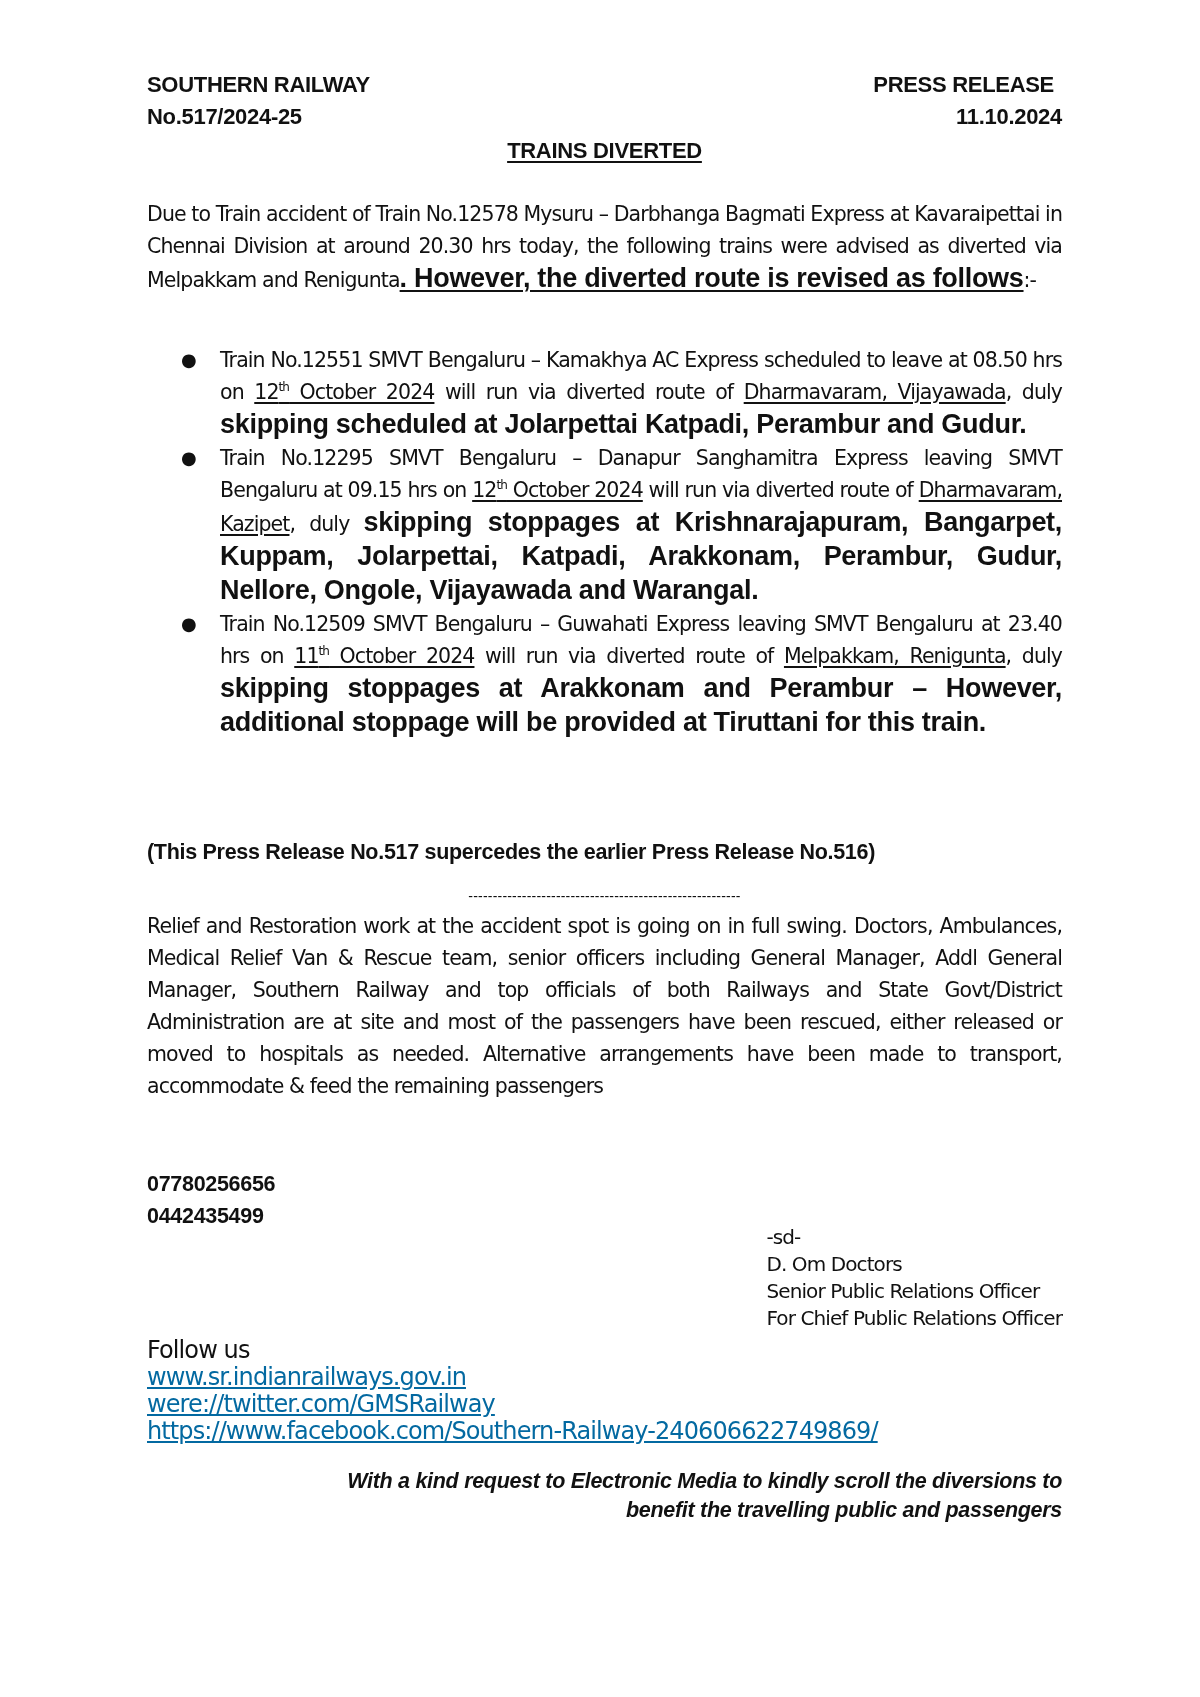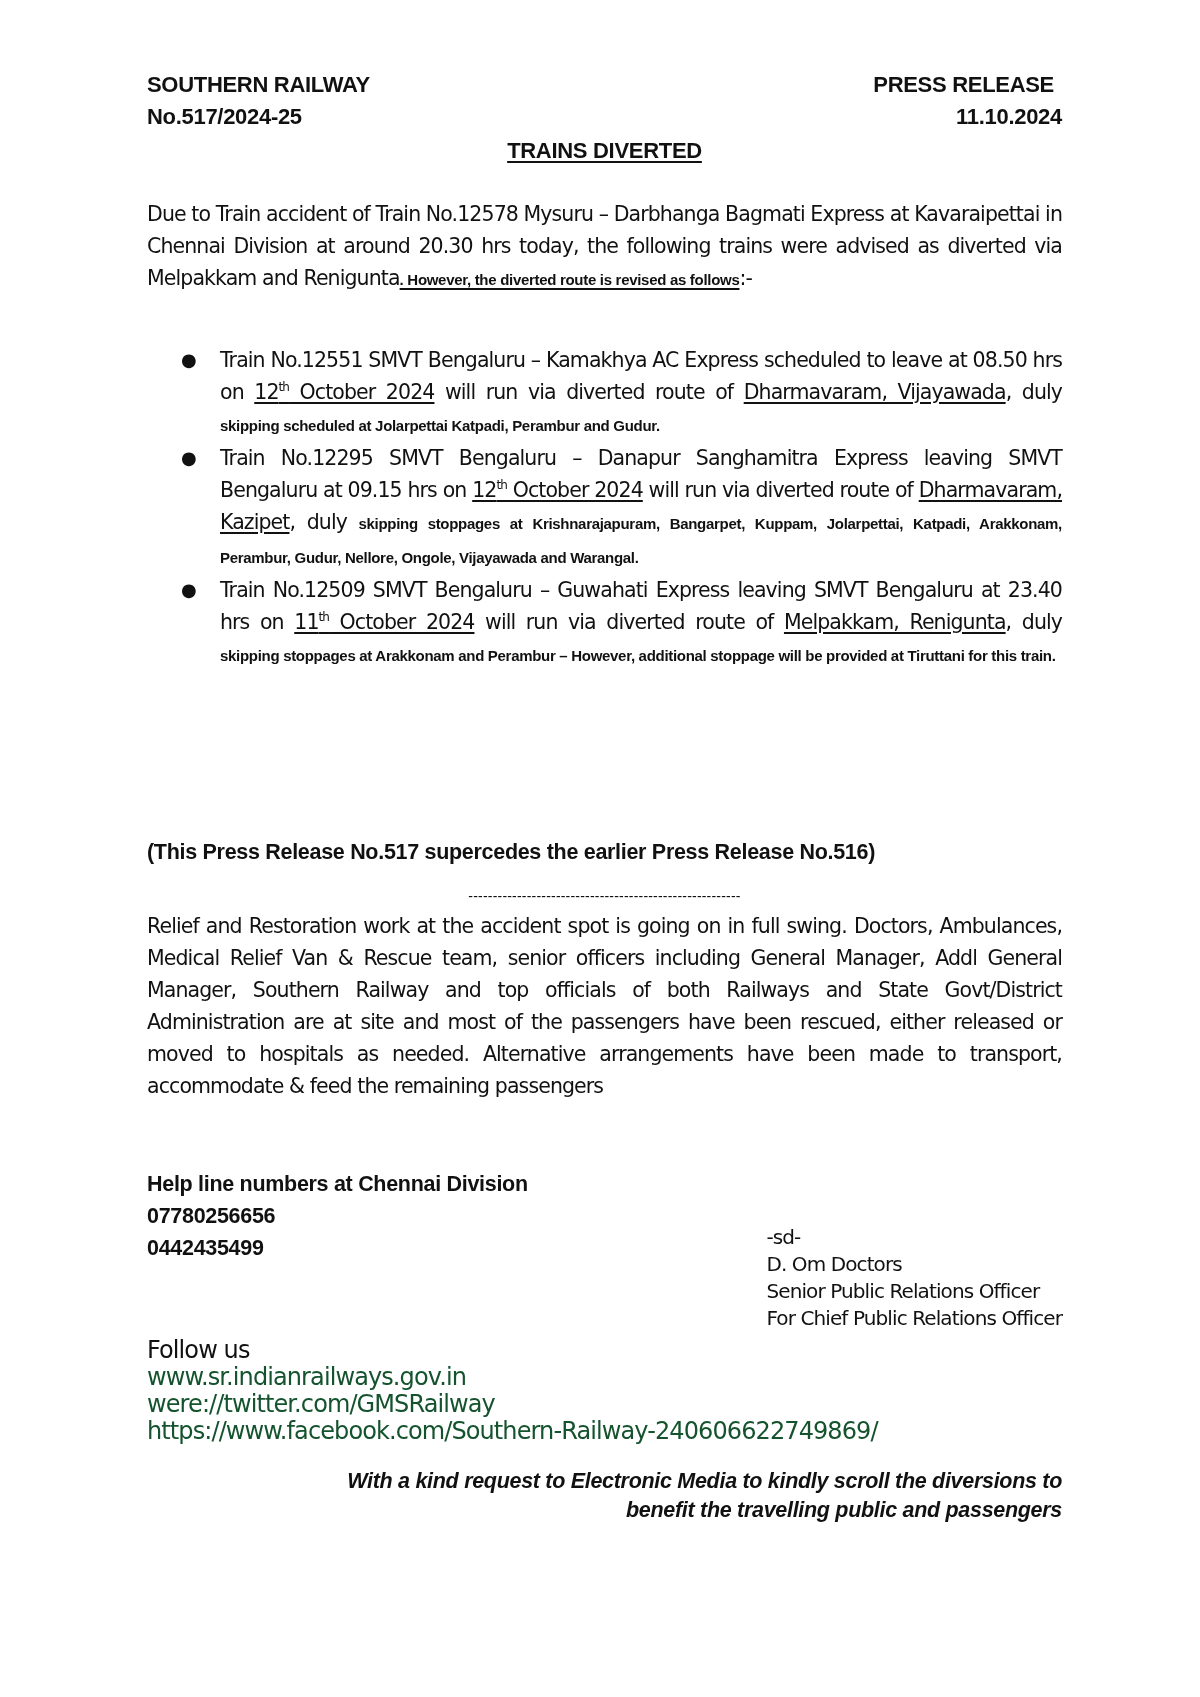--- a/index.html
+++ b/index.html
@@ -2,33 +2,33 @@
 <html><head>
 <meta charset="utf-8">
 <style>
   html, body { margin: 0; padding: 0; background: #ffffff; }
   body { width: 1200px; height: 1697px; position: relative; overflow: hidden; color: #111; }
   .page { position: absolute; left: 147px; top: 0; width: 915px; font-family: "DejaVu Sans", sans-serif; font-size: 20.5px; }
   .hdr { position: absolute; font-family: "Liberation Sans", sans-serif; font-weight: bold; font-size: 22px; letter-spacing: -0.3px; }
   .title { position: absolute; top: 138px; left: 0; width: 915px; text-align: center; font-family: "Liberation Sans", sans-serif; font-weight: bold; font-size: 22px; letter-spacing: -0.3px; }
   .title span { text-decoration: underline; text-underline-offset: 3px; text-decoration-thickness: 2px; }
   .para { position: absolute; left: 0; width: 915px; text-align: justify; line-height: 32px; letter-spacing: -0.9px; word-spacing: 0px; }
-  .b { font-family: "Liberation Sans", sans-serif; font-weight: bold; letter-spacing: -0.3px; font-size: 15px; }
+  .b { font-family: "Liberation Sans", sans-serif; font-weight: bold; letter-spacing: -0.3px; font-size: 27px; }
   .u { text-decoration: underline; text-underline-offset: 3px; text-decoration-thickness: 1.5px; }
   ul.list { position: absolute; left: 0; top: 344px; width: 915px; margin: 0; padding: 0 0 0 73px; box-sizing: border-box; list-style: none; }
   ul.list li { position: relative; text-align: justify; line-height: 32px; letter-spacing: -0.9px; margin: 0; }
   ul.list li .bullet { position: absolute; left: -39px; top: 0; font-size: 18px; }
   sup { font-size: 12px; line-height: 0; vertical-align: 8px; }
   .note { position: absolute; top: 840px; left: 0; font-family: "Liberation Sans", sans-serif; font-weight: bold; font-size: 21.5px; letter-spacing: -0.3px; }
   .dash { position: absolute; top: 888px; left: 0; width: 915px; text-align: center; font-size: 14px; letter-spacing: 0.2px; font-family: "Liberation Sans", sans-serif; }
   .help { position: absolute; top: 1168px; left: 0; font-family: "Liberation Sans", sans-serif; font-weight: bold; font-size: 21.5px; line-height: 32px; letter-spacing: -0.3px; }
   .sign { position: absolute; top: 1224px; right: 0; text-align: left; font-size: 20px; line-height: 27px; letter-spacing: -0.9px; }
   .sign .sd { padding-right: 40px; }
   .follow { position: absolute; top: 1337px; left: 0; font-size: 24px; line-height: 27px; letter-spacing: -0.9px; }
-  .follow a { color: #14532d; display: block; }
+  .follow a { color: #0369a1; text-decoration: underline; display: block; }
   .request { position: absolute; top: 1467px; left: 0; width: 915px; text-align: right; font-family: "Liberation Sans", sans-serif; font-weight: bold; font-style: italic; font-size: 21.5px; line-height: 29px; letter-spacing: -0.3px; }
 </style>
 </head>
 <body>
 
 <div class="page">
 
   <div class="hdr" style="top:72px;left:0;">SOUTHERN RAILWAY</div>
   <div class="hdr" style="top:104px;left:0;">No.517/2024-25</div>
   <div class="hdr" style="top:72px;right:8px;">PRESS RELEASE</div>
@@ -53,21 +53,20 @@
     </li>
   </ul>
 
   <div class="note">(This Press Release No.517 supercedes the earlier Press Release No.516)</div>
 
   <div class="dash">--------------------------------------------------------</div>
 
   <div class="para" style="top:910px;">Relief and Restoration work at the accident spot is going on in full swing. Doctors, Ambulances, Medical Relief Van &amp; Rescue team, senior officers including General Manager, Addl General Manager, Southern Railway and top officials of both Railways and State Govt/District Administration are at site and most of the passengers have been rescued, either released or moved to hospitals as needed. Alternative arrangements have been made to transport, accommodate &amp; feed the remaining passengers</div>
 
   <div class="help">
-    <div>Help line numbers at Chennai Division</div>
     <div>07780256656</div>
     <div>0442435499</div>
   </div>
 
   <div class="sign">
     <div class="sd">-sd-</div>
     <div>D. Om Doctors</div>
     <div>Senior Public Relations Officer</div>
     <div>For Chief Public Relations Officer</div>
   </div>

